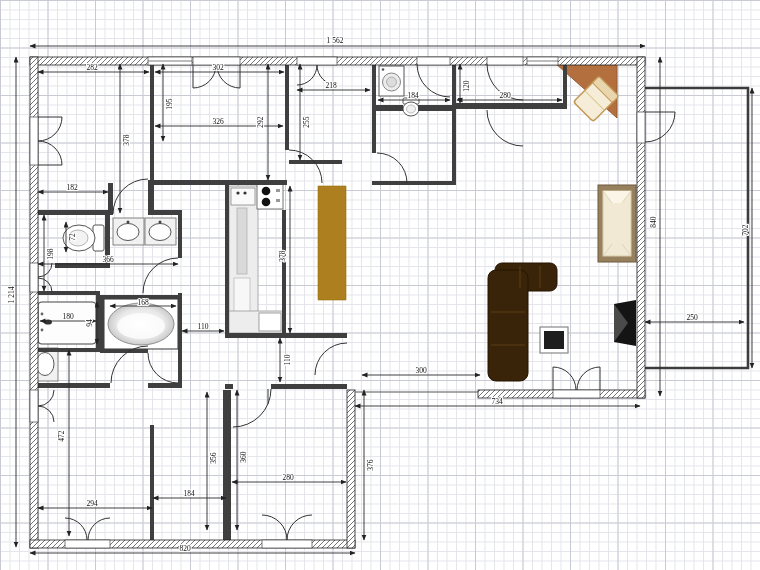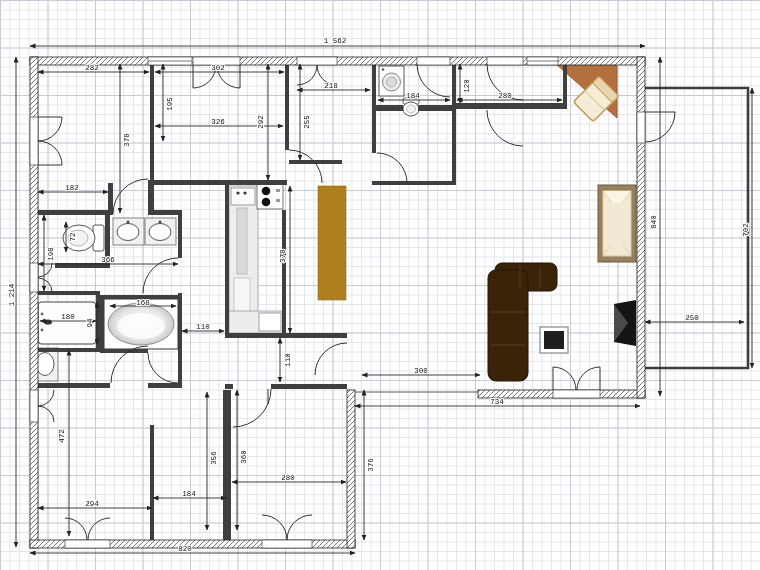--- a/index.html
+++ b/index.html
@@ -5,21 +5,21 @@
   html,body{margin:0;padding:0;background:#fff;}
   #canvas{
     position:relative;width:760px;height:570px;overflow:hidden;
     background-color:#ffffff;
     background-image:
       linear-gradient(to right,#c9cbd4 0,#c9cbd4 1px,transparent 1px),
       linear-gradient(to bottom,#c9cbd4 0,#c9cbd4 1px,transparent 1px),
       linear-gradient(to right,#e4e5eb 0,#e4e5eb 1px,transparent 1px),
       linear-gradient(to bottom,#e4e5eb 0,#e4e5eb 1px,transparent 1px);
     background-size:47.5px 47.5px,47.5px 47.5px,9.5px 9.5px,9.5px 9.5px;
-    font-family:Liberation Mono, monospace;
+    font-family:Liberation Serif, serif;
   }
   svg{position:absolute;left:0;top:0;}
   .dim{stroke:#2b2b2b;stroke-width:0.9;}
   .dimtext{font-size:7.5px;fill:#111;text-anchor:middle;dominant-baseline:middle;
     paint-order:stroke;stroke:#ffffff;stroke-width:2.2px;stroke-linejoin:round;}
   .arc{stroke:#333;stroke-width:1;fill:none;}
   .leaf{stroke:#333;stroke-width:1;}
   .iw{fill:#3f3f3f;}
   .gap{fill:#ffffff;stroke:#444;stroke-width:0.7;}
   .fixt{fill:#ffffff;stroke:#555;stroke-width:1;}

